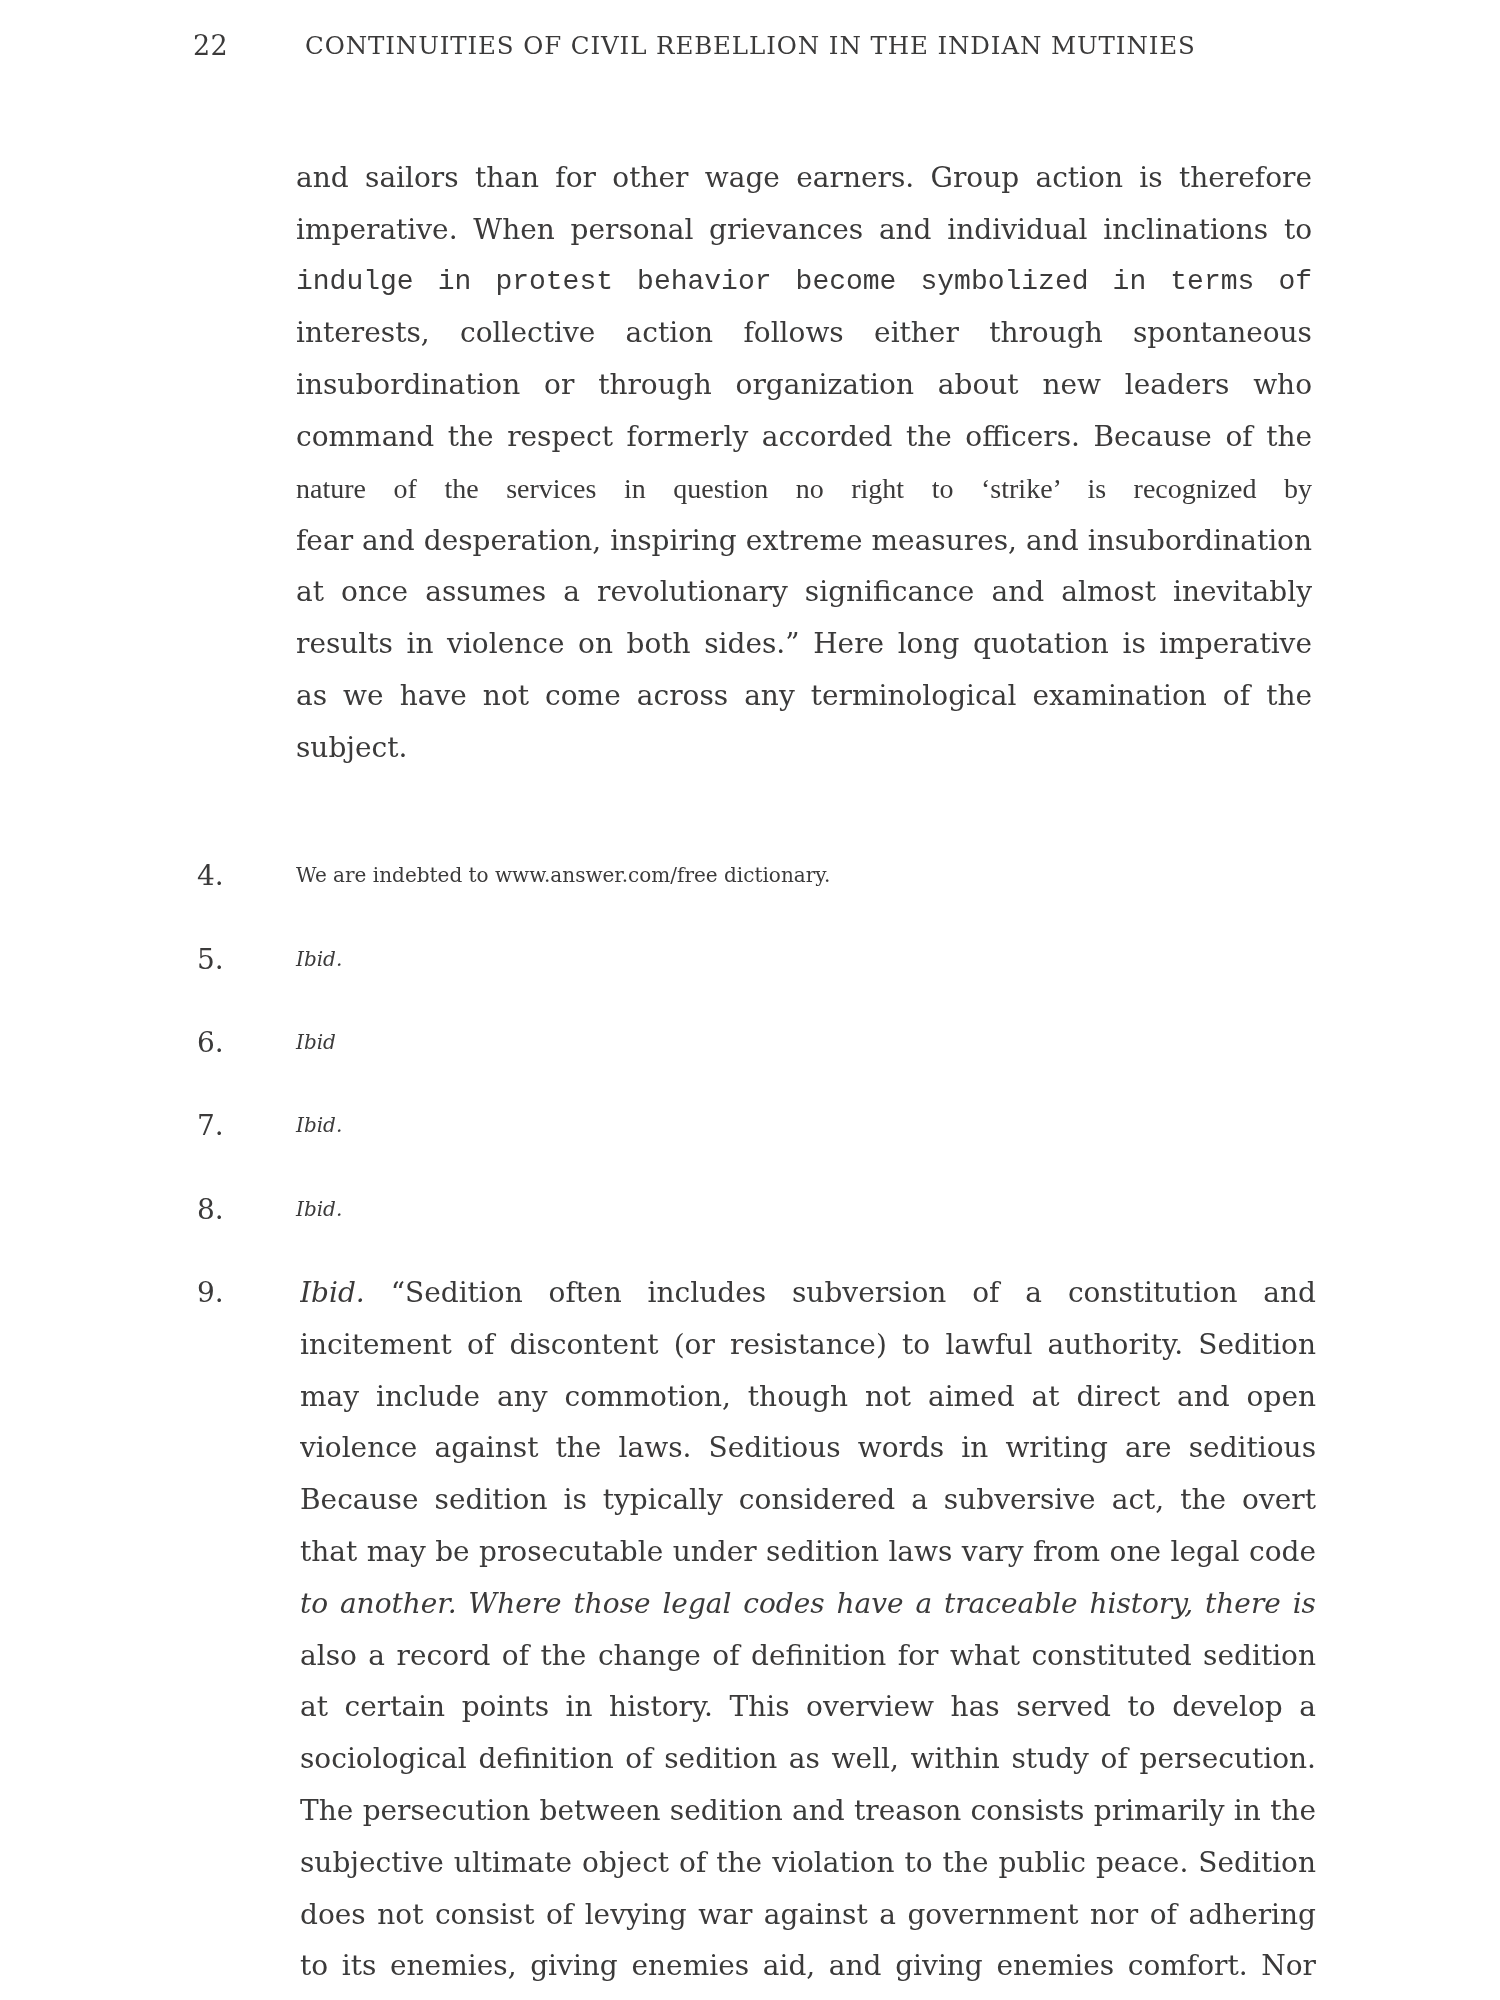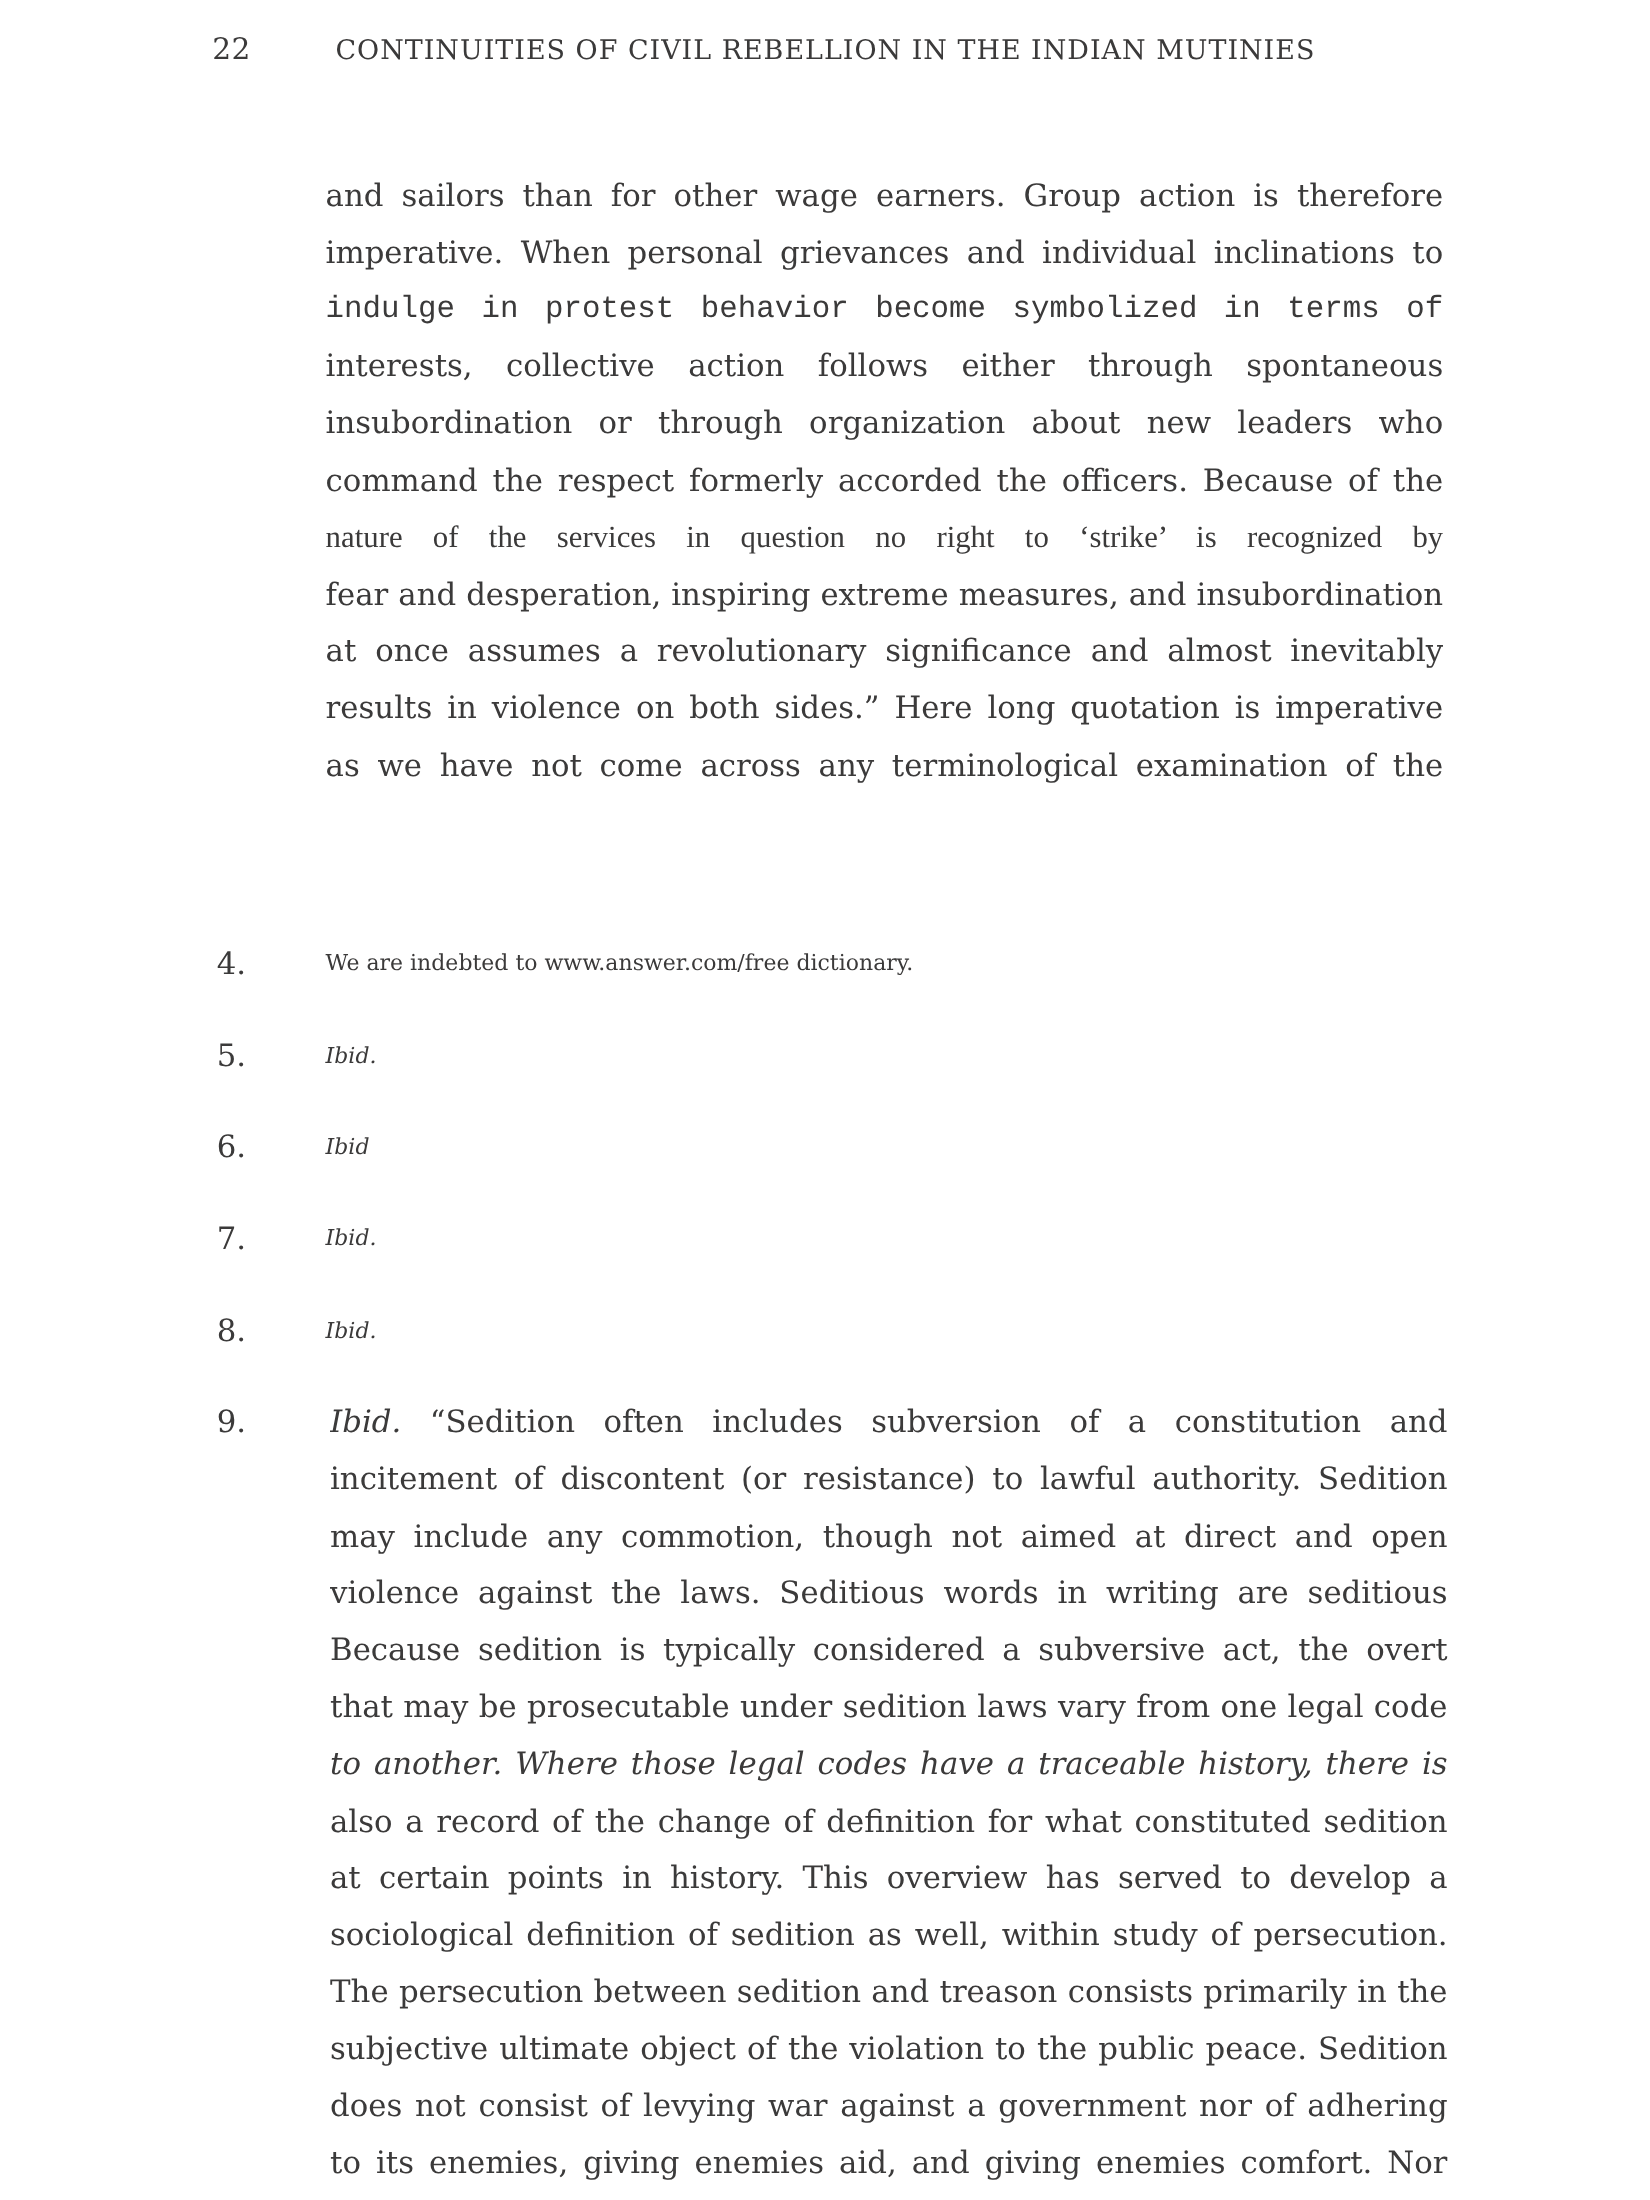--- a/index.html
+++ b/index.html
@@ -106,20 +106,21 @@
   <span class="line" style="white-space: normal; overflow: hidden;">imperative. When personal grievances and individual inclinations to</span>
   <span class="line" style="white-space: normal; overflow: hidden; font-family: Liberation Mono, monospace;">indulge in protest behavior become symbolized in terms of group</span>
   <span class="line" style="white-space: normal; overflow: hidden;">interests, collective action follows either through spontaneous</span>
   <span class="line" style="white-space: normal; overflow: hidden;">insubordination or through organization about new leaders who</span>
   <span class="line" style="white-space: normal; overflow: hidden;">command the respect formerly accorded the officers. Because of the</span>
   <span class="line" style="white-space: normal; overflow: hidden; font-family: Liberation Serif, serif;">nature of the services in question no right to ‘strike’ is recognized by</span>
   <span class="line" style="white-space: normal; overflow: hidden;">fear and desperation, inspiring extreme measures, and insubordination</span>
   <span class="line" style="white-space: normal; overflow: hidden;">at once assumes a revolutionary significance and almost inevitably</span>
   <span class="line" style="white-space: normal; overflow: hidden;">results in violence on both sides.” Here long quotation is imperative</span>
   <span class="line" style="white-space: normal; overflow: hidden;">as we have not come across any terminological examination of the</span>
+  <span class="line last" style="white-space: normal; overflow: hidden;">subject.</span>
 </div>
 
 <div class="note note-4">
   <span class="note-number">4.</span>
   <div class="note-body">
     <span class="single">We are indebted to www.answer.com/free dictionary.</span>
   </div>
 </div>
 
 <div class="note note-5">

